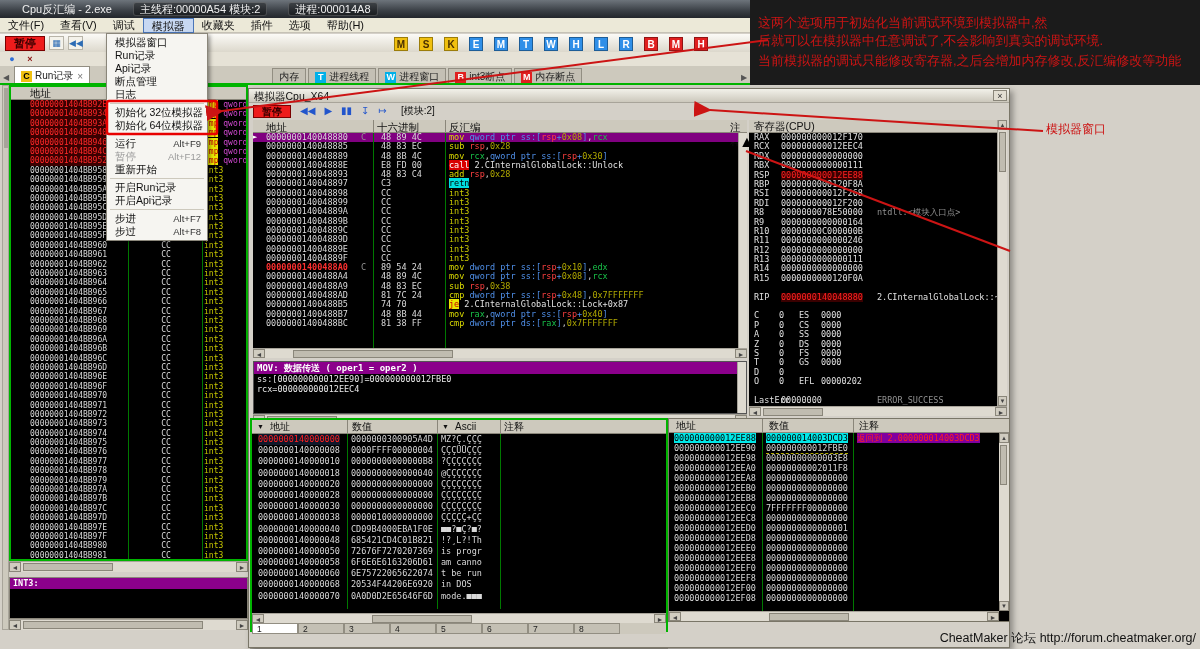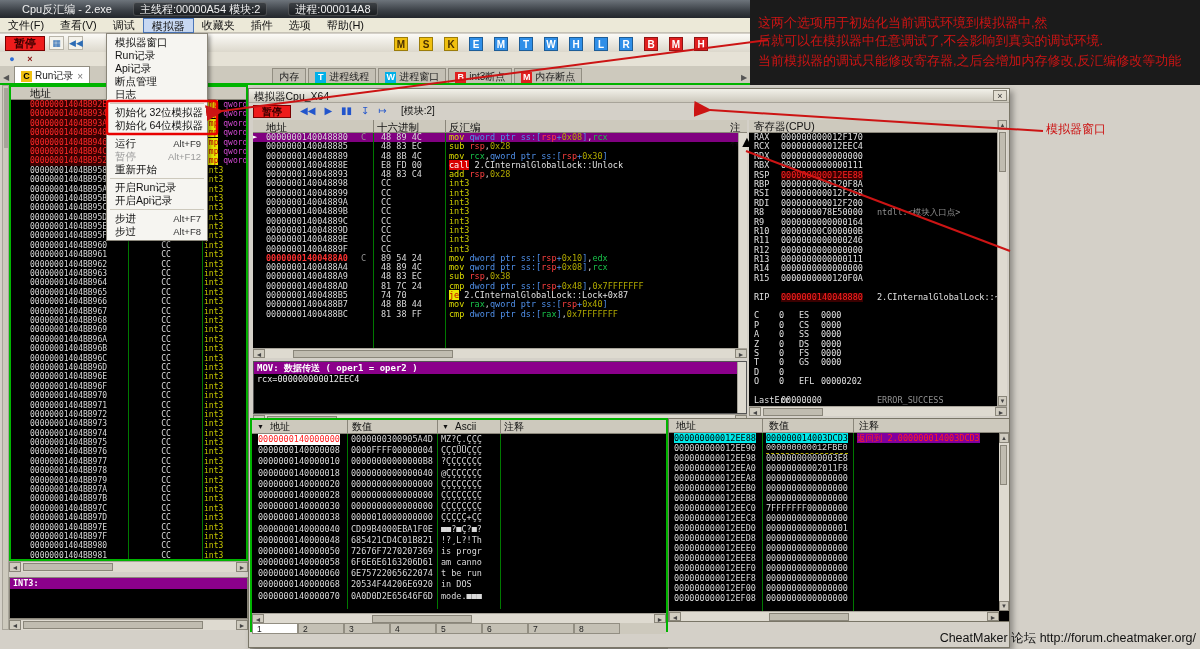--- a/index.html
+++ b/index.html
@@ -127,21 +127,21 @@
 
   
   #dump-win{left:250px;top:418px;width:418px;height:214px;border:2px solid #00b400;background:#000;z-index:12;}
   #dump-hd{height:14px;font-size:10px;}
   .dh{position:absolute;top:0;line-height:14px;}
   #dump-rows{position:absolute;left:0;top:14px;width:100%;height:179px;overflow:hidden;}
   .drow{height:11.2px;font-size:8.5px;line-height:11.2px;position:relative;white-space:nowrap;}
   .drow .a{position:absolute;left:6px;color:#d8d8d8;}
   .drow .v{position:absolute;left:99px;color:#d8d8d8;}
   .drow .t{position:absolute;left:189px;color:#d8d8d8;}
-  .drow.first .a{color:#ff2020;background:#ffffff;}
+  .drow.first .a{color:#ff2020;background:#0f172a;}
   #dump-win .cs1{left:95px;} #dump-win .cs2{left:185px;} #dump-win .cs3{left:248px;}
   #dump-hscroll{position:absolute;left:0;top:193px;width:414px;height:10px;}
   #dump-tabs{position:absolute;left:0;top:203px;width:414px;height:11px;background:#cdc9bd;display:flex;}
   .dtab{width:46px;height:11px;font-size:8.5px;text-align:left;padding-left:4px;line-height:11px;
     background:#c4c0b4;border:1px solid #928e82;color:#222;}
   .dtab.active{background:#fff;}
   
   #expr-bar{left:250px;top:632px;width:418px;height:17px;background:#d4d0c8;border:1px solid #a8a49a;
     display:flex;align-items:center;font-size:10px;}
   #expr-label{margin-left:3px;color:#111;}
@@ -154,21 +154,21 @@
   
   #stack-win{left:668px;top:418px;width:342px;height:204px;border:1px solid #7a7668;background:#000;z-index:12;}
   #stack-hd{height:14px;font-size:10px;}
   #stack-rows{position:absolute;left:0;top:14px;width:330px;height:170px;overflow:hidden;}
   .srow{height:10px;font-size:8.5px;line-height:10px;position:relative;white-space:nowrap;}
   .srow .a{position:absolute;left:5px;color:#d8d8d8;}
   .srow .v{position:absolute;left:97px;color:#d8d8d8;}
   .srow .c{position:absolute;left:188px;color:#d8d8d8;text-align:right;}
   .srow.sel .a,.srow.sel .v{background:#00e8e8;color:#000;}
   .srow.sel .c{background:#8000a0;color:#ff2020;}
-  .srow .v.ul{border-bottom:1px dashed #b0a800;font-family:Liberation Mono, monospace;}
+  .srow .v.ul{border-bottom:1px dashed #b0a800;}
   #stack-win .cs1{left:93px;} #stack-win .cs2{left:184px;}
   #stack-vs{position:absolute;top:14px;right:0;bottom:10px;width:10px;background:#dedad0;border-left:1px solid #a8a49a;}
   #stack-hscroll{position:absolute;left:0;top:192px;width:330px;height:10px;}
 
   
   .red-note{position:absolute;color:#cc1414;font-size:13px;white-space:nowrap;z-index:60;}
   #forum-text{position:absolute;right:4px;top:630px;font-size:12.5px;color:#111;z-index:60;}
   #overlay-svg{position:absolute;left:0;top:0;width:1200px;height:649px;z-index:55;pointer-events:none;}
 
   
@@ -605,20 +605,25 @@
           <span class="a">000000014004888E</span>
           <span class="h">E8 FD 00</span>
           <span class="s"><span class="chip-call">call</span><span class="tk-lbl"> 2.CInternalGlobalLock::Unlock</span></span>
         </div>
         <div class="erow">
           <span class="a">0000000140048893</span>
           <span class="h">48 83 C4</span>
           <span class="s"><span class="tk-mn">add </span><span class="tk-rsp">rsp</span><span class="tk-pl">,</span><span class="tk-imm">0x28</span></span>
         </div>
         <div class="erow">
+          <span class="a">0000000140048897</span>
+          <span class="h">C3</span>
+          <span class="s"><span class="chip-retn">retn</span></span>
+        </div>
+        <div class="erow">
           <span class="a">0000000140048898</span>
           <span class="h">CC</span>
           <span class="s"><span class="tk-int3">int3</span></span>
         </div>
         <div class="erow">
           <span class="a">0000000140048899</span>
           <span class="h">CC</span>
           <span class="s"><span class="tk-int3">int3</span></span>
         </div>
         <div class="erow">
@@ -836,20 +841,21 @@
       </div>
     <div class="scroll-h" id="emu-regs-hscroll">
       <div class="arr" style="left:0">◄</div>
         <div class="thumb" style="width:60px"></div>
         <div class="arr" style="right:0">►</div>
       </div>
   </div>
   <div id="emu-info">
     <div id="emu-info-hd" class="mono">MOV: 数据传送 ( oper1 = oper2 )</div>
     <div id="emu-info-lines">
+        <div class="info-line mono">ss:[000000000012EE90]=000000000012FBE0</div>
         <div class="info-line mono">rcx=000000000012EEC4</div>
       </div>
     <div id="emu-info-vs"></div>
   </div>
   <div class="scroll-h" id="emu-info-hscroll">
     <div class="arr" style="left:0">◄</div>
       <div class="thumb" style="width:70px"></div>
       <div class="arr" style="right:0">►</div>
     </div>
 </div>

